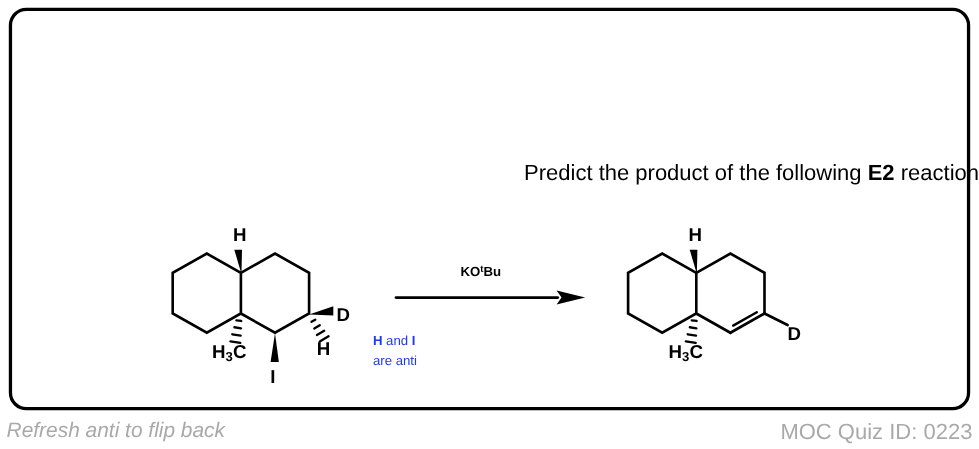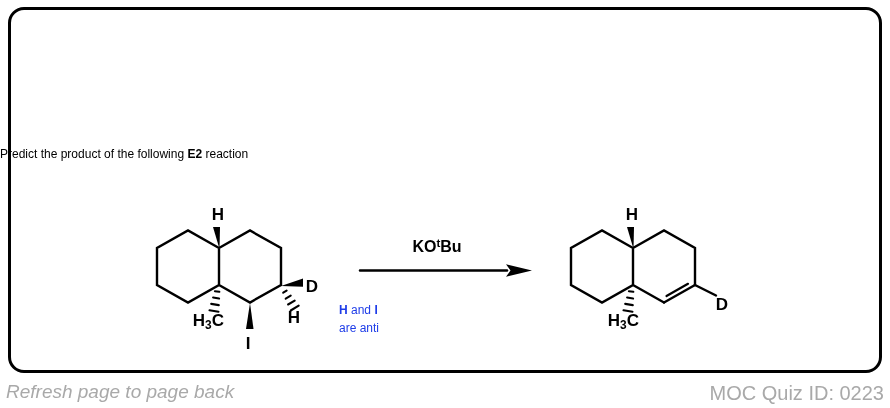--- a/index.html
+++ b/index.html
@@ -18,22 +18,22 @@
   .card{
     position:absolute;left:8px;top:7px;
     box-sizing:border-box;
     width:874px;height:366px;
     border:3px solid var(--ink);
     border-radius:16px;
     background:#ffffff;
   }
   .title{
     position:absolute;left:0;right:0;top:147px;
-    text-align:left;
-    font-size:12px;
+    text-align:right;
+    font-size:20px;
     color:var(--ink);
     white-space:nowrap;
   }
   .title b{font-weight:700;}
   svg.scheme{
     position:absolute;left:0;top:0;
     width:890px;height:408px;
     pointer-events:none;
   }
   .bond{stroke:var(--ink);stroke-width:2.4;stroke-linecap:round;fill:none;}
@@ -50,21 +50,21 @@
     line-height:1;
     white-space:nowrap;
     color:var(--ink);
   }
   .lbl-right{transform:translate(-100%,-50%);}
   .lbl sub{font-size:0.7em;vertical-align:baseline;position:relative;top:0.28em;}
   .reagent{
     position:absolute;
     transform:translate(-50%,-50%);
     font-weight:700;
-    font-size:16px;
+    font-size:12px;
     white-space:nowrap;
     color:var(--ink);
   }
   .reagent sup{font-size:0.72em;vertical-align:baseline;position:relative;top:-0.42em;}
   .annot{
     position:absolute;
     transform:translate(0,-50%);
     font-size:12px;
     color:var(--accent);
     white-space:nowrap;
@@ -148,14 +148,14 @@
 
 <span class="reagent" style="left:437px;top:247px"><span>KO</span><sup>t</sup><span>Bu</span></span>
 
 <span class="annot" style="left:339px;top:310px"><b>H</b><span> and </span><b>I</b></span>
 <span class="annot" style="left:339px;top:328px">are anti</span>
 
 <span class="lbl" style="left:632px;top:214px">H</span>
 <span class="lbl lbl-right" style="left:639px;top:320px"><span>H</span><sub>3</sub><span>C</span></span>
 <span class="lbl" style="left:722px;top:304px">D</span>
 
-<div class="footer-left">Refresh page to page back</div>
+<div class="footer-left">Refresh anti to flip back</div>
 <div class="footer-right">MOC Quiz ID: 0223</div>
 
 </body></html>

